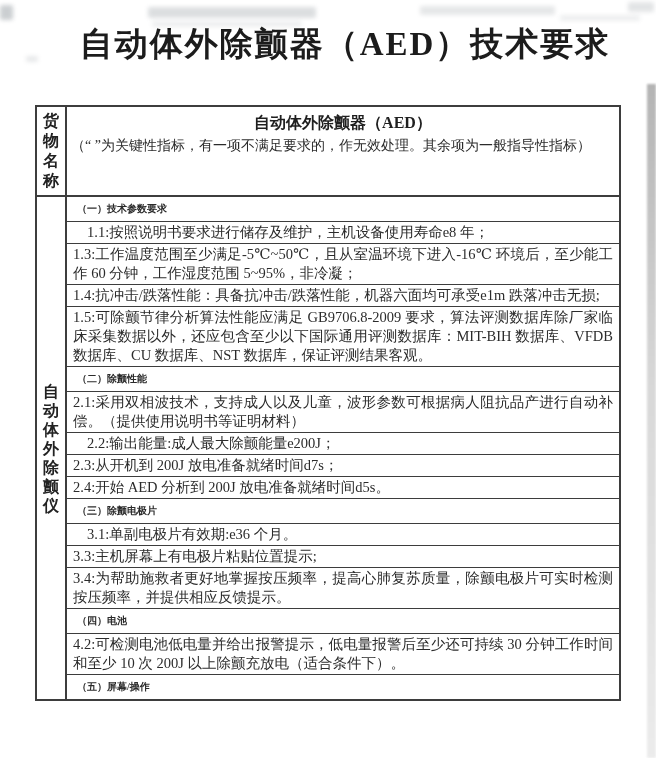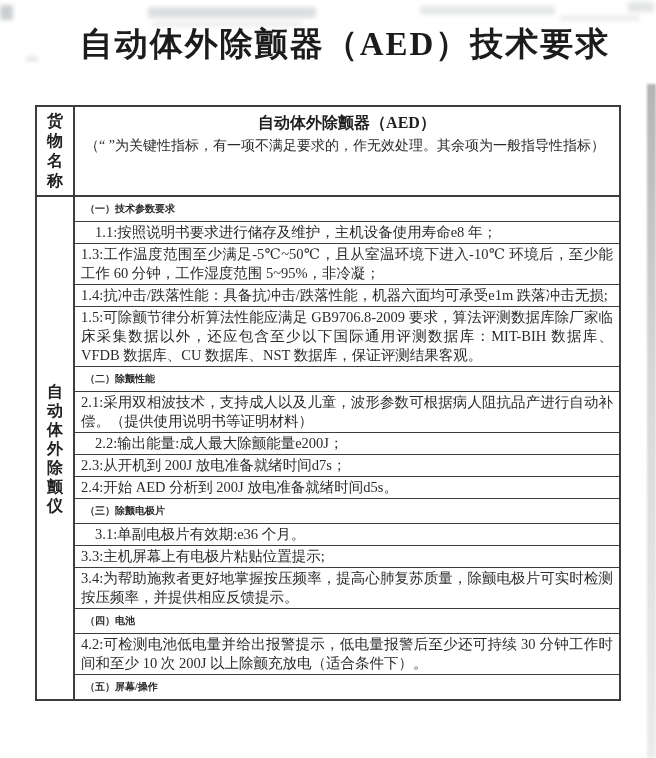--- a/index.html
+++ b/index.html
@@ -37,32 +37,32 @@
   
   .spec-table {
     position:absolute; left:35px; top:105px; width:586px;
     border:2px solid #3d3d3d; background:#fff;
     box-sizing:border-box;
   }
   .header-row { display:flex; border-bottom:2px solid #3d3d3d; }
   .body-row   { display:flex; }
 
   .label-cell {
-    width:38px; min-width:30px;
+    width:30px; min-width:30px;
     border-right:2px solid #3d3d3d;
     display:flex; align-items:center; justify-content:center;
     padding:4px 0; box-sizing:border-box;
   }
   .v-label {
     width:1.15em; word-break:break-all; text-align:center;
     font-weight:bold; font-size:16px; line-height:20px; color:#222;
   }
   .v-label.device { line-height:19px; }
 
-  .header-main { flex:1; padding:4px 10px 5px; min-width:0; }
+  .header-main { flex:1; padding:4px 4px 5px; min-width:0; }
   .product-title {
     text-align:center; font-weight:bold; font-size:16px;
     line-height:24px; color:#1f1f1f;
   }
   .note { font-size:14px; line-height:22px; text-align:justify; }
 
   .rows { flex:1; display:flex; flex-direction:column; min-width:0; }
   .row {
     border-bottom:1.5px solid #3d3d3d;
     font-size:14.5px; line-height:19px;
@@ -101,21 +101,21 @@
     </div>
   </div>
 
   <div class="body-row">
     <div class="label-cell">
       <div class="v-label device">自动体外除颤仪</div>
     </div>
     <div class="rows">
       <div class="row section">（一）技术参数要求</div>
       <div class="row indent">1.1:按照说明书要求进行储存及维护，主机设备使用寿命e8 年；</div>
-      <div class="row">1.3:工作温度范围至少满足-5℃~50℃，且从室温环境下进入-10℃ 环境后，至少能工作 60 分钟，工作湿度范围 5~95%，非冷凝；</div>
+      <div class="row">1.3:工作温度范围至少满足-5℃~50℃，且从室温环境下进入-16℃ 环境后，至少能工作 60 分钟，工作湿度范围 5~95%，非冷凝；</div>
       <div class="row">1.4:抗冲击/跌落性能：具备抗冲击/跌落性能，机器六面均可承受e1m 跌落冲击无损;</div>
       <div class="row">1.5:可除颤节律分析算法性能应满足 GB9706.8-2009 要求，算法评测数据库除厂家临床采集数据以外，还应包含至少以下国际通用评测数据库：MIT-BIH 数据库、VFDB 数据库、CU 数据库、NST 数据库，保证评测结果客观。</div>
       <div class="row section">（二）除颤性能</div>
       <div class="row">2.1:采用双相波技术，支持成人以及儿童，波形参数可根据病人阻抗品产进行自动补偿。（提供使用说明书等证明材料）</div>
       <div class="row indent">2.2:输出能量:成人最大除颤能量e200J；</div>
       <div class="row">2.3:从开机到 200J 放电准备就绪时间d7s；</div>
       <div class="row">2.4:开始 AED 分析到 200J 放电准备就绪时间d5s。</div>
       <div class="row section">（三）除颤电极片</div>
       <div class="row indent">3.1:单副电极片有效期:e36 个月。</div>
       <div class="row">3.3:主机屏幕上有电极片粘贴位置提示;</div>

